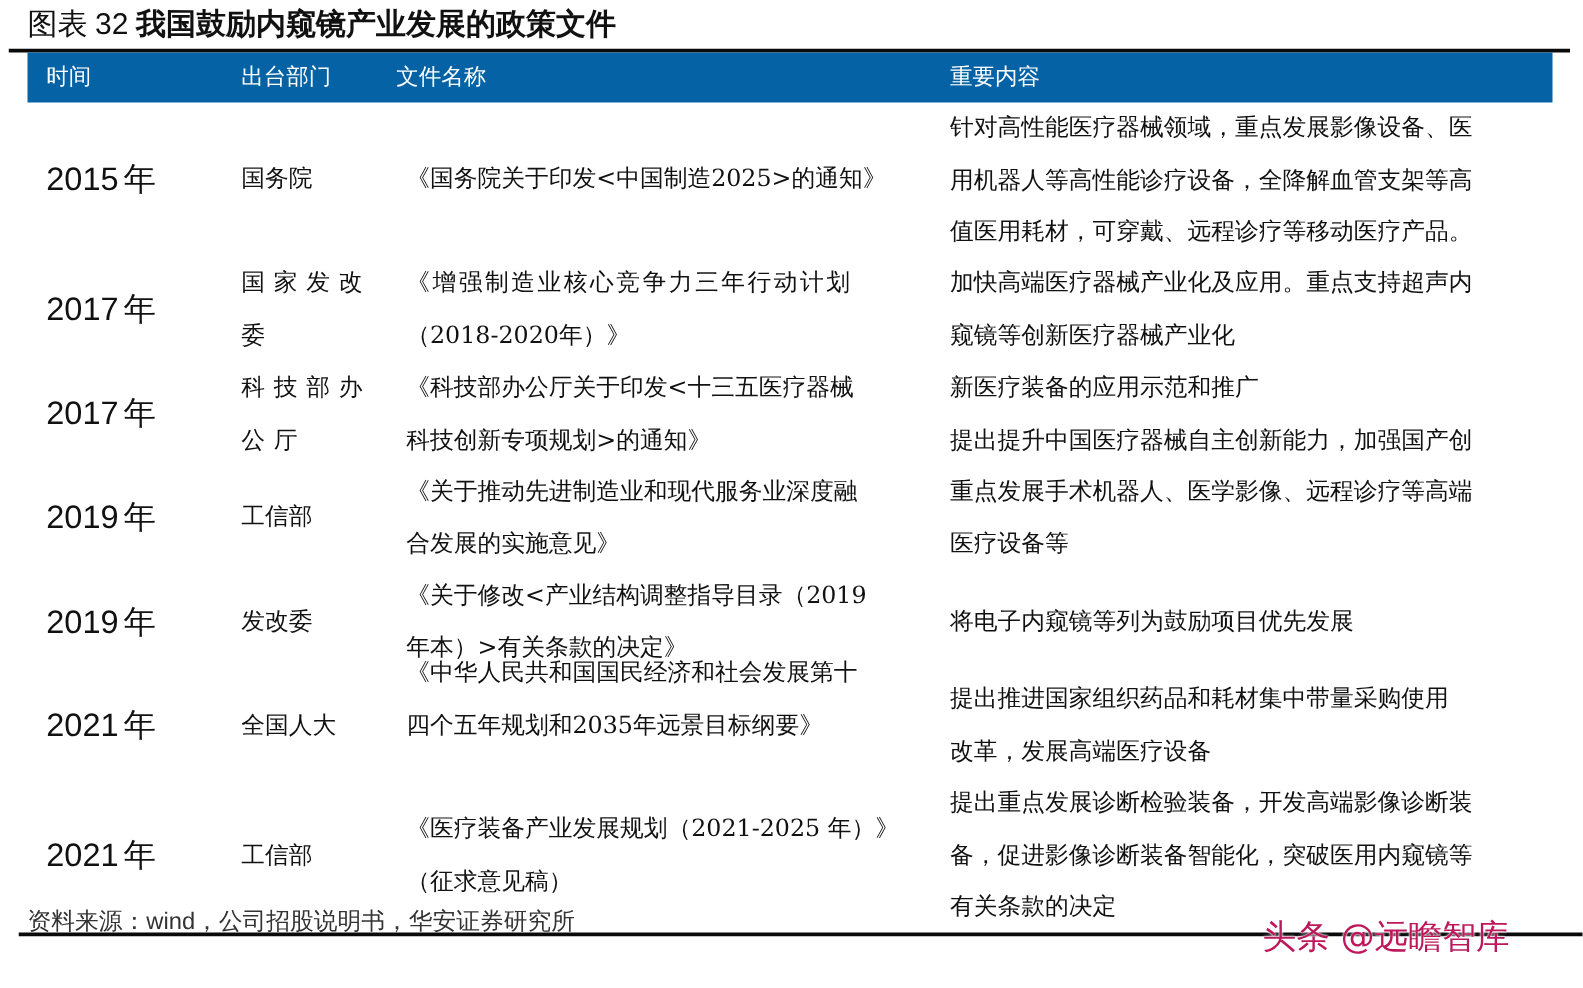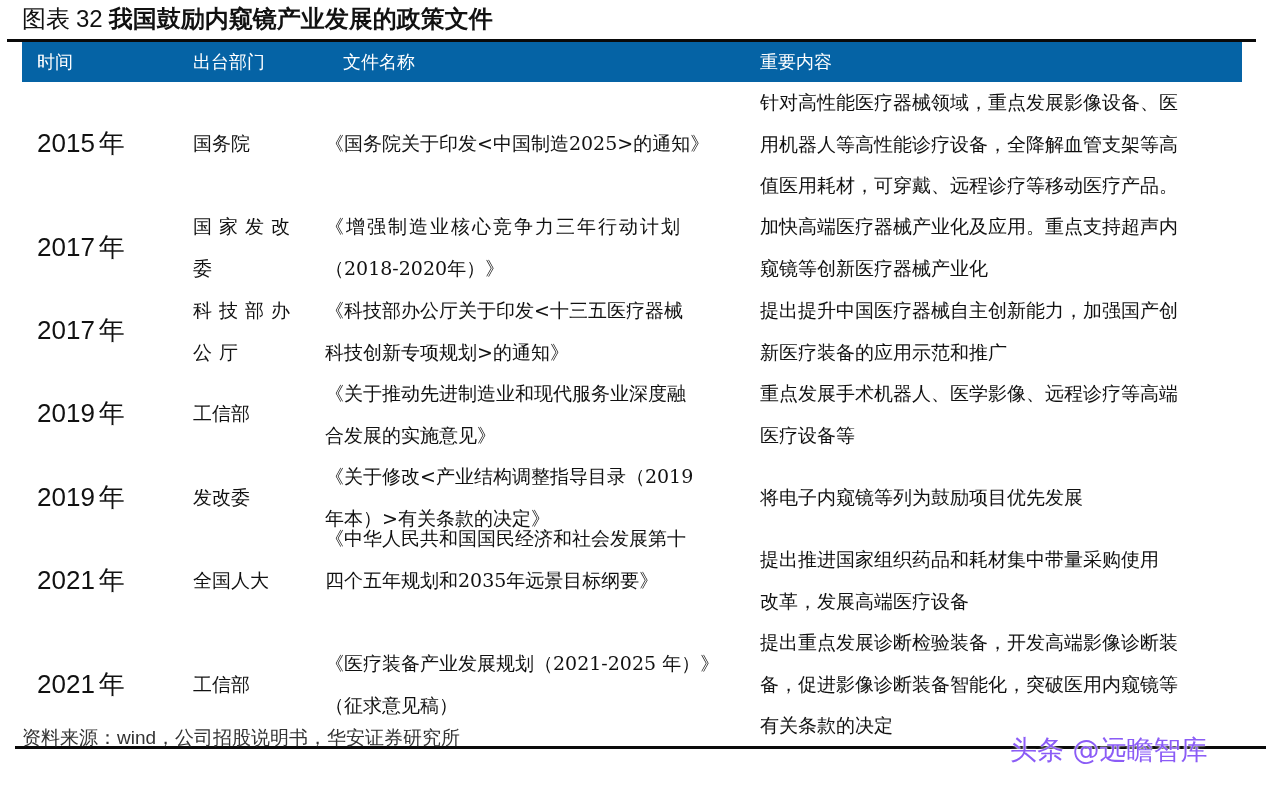--- a/index.html
+++ b/index.html
@@ -31,37 +31,37 @@
   .dept-spaced { letter-spacing: 7px; }
   .rule-bottom {
     position: absolute; left: 15px; top: 746px; width: 1251px; height: 3px; background: #0a0a0a;
   }
   .source {
     position: absolute; left: 22px; top: 722px; font-size: 19px; line-height: 30px; color: #333333; white-space: nowrap;
   }
   .source .latin { font-family: "Liberation Sans", sans-serif; }
   .watermark {
     position: absolute; left: 1010px; top: 732px; font-size: 27px; line-height: 36px;
-    font-family: "DejaVu Sans", sans-serif; color: #8b5cf6; white-space: nowrap;
+    font-family: "DejaVu Sans", sans-serif; color: #be185d; white-space: nowrap;
     text-shadow: 0 0 2px #ffffff, 0 0 2px #ffffff;
   }
 </style>
 </head>
 <body>
 
 <div class="title">
   <span class="label">图表</span><span class="num">32</span><span class="text">我国鼓励内窥镜产业发展的政策文件</span>
 </div>
 
 <div class="rule-top"></div>
 
 <div class="header">
   <span class="col" style="left:15px">时间</span>
   <span class="col" style="left:171px">出台部门</span>
-  <span class="col" style="left:321px">文件名称</span>
+  <span class="col" style="left:295px">文件名称</span>
   <span class="col" style="left:738px">重要内容</span>
 </div>
 
 <div class="row">
   <div class="cell year" style="left:37px; top:123px"><span>2015</span><span class="nian">年</span></div>
   <div class="cell" style="left:193px; top:123px">
       <span class="line">国务院</span>
     </div>
   <div class="cell" style="left:325px; top:123px">
       <span class="line">《国务院关于印发&lt;中国制造2025&gt;的通知》</span>
@@ -93,22 +93,22 @@
   <div class="cell year" style="left:37px; top:310px"><span>2017</span><span class="nian">年</span></div>
   <div class="cell dept-spaced" style="left:193px; top:290px">
     <span class="line">科技部办</span>
     <span class="line">公厅</span>
   </div>
   <div class="cell" style="left:325px; top:290px">
     <span class="line">《科技部办公厅关于印发&lt;十三五医疗器械</span>
     <span class="line">科技创新专项规划&gt;的通知》</span>
   </div>
   <div class="cell" style="left:760px; top:290px">
+    <span class="line">新医疗装备的应用示范和推广</span>
     <span class="line">提出提升中国医疗器械自主创新能力，加强国产创</span>
-    <span class="line">新医疗装备的应用示范和推广</span>
   </div>
 </div>
 
 <div class="row">
   <div class="cell year" style="left:37px; top:393px"><span>2019</span><span class="nian">年</span></div>
   <div class="cell" style="left:193px; top:393px">
       <span class="line">工信部</span>
     </div>
   <div class="cell" style="left:325px; top:373px">
     <span class="line">《关于推动先进制造业和现代服务业深度融</span>

